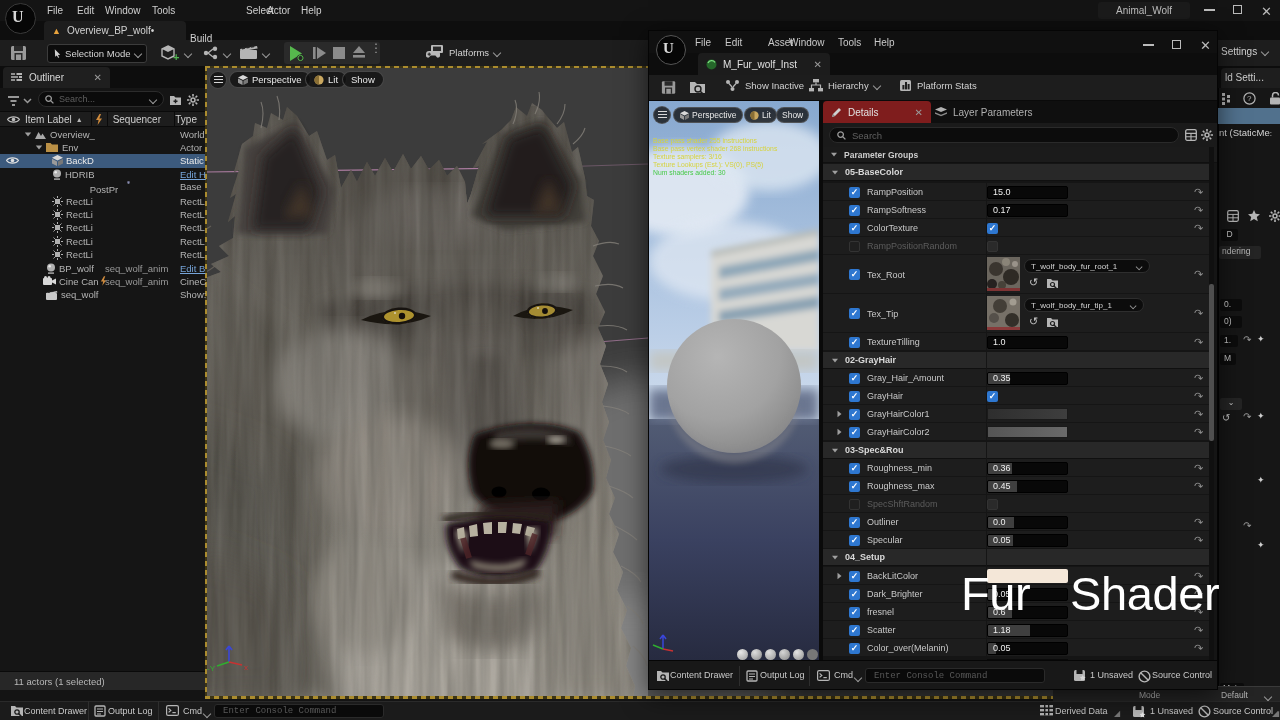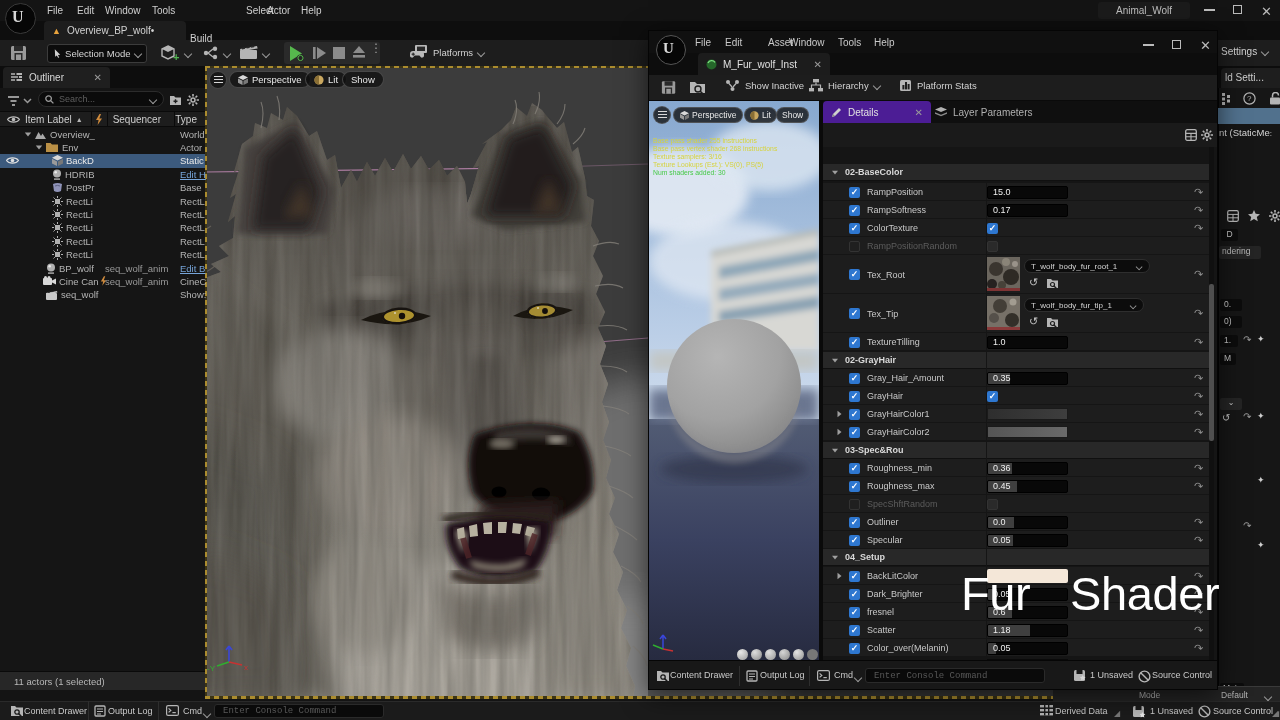--- a/index.html
+++ b/index.html
@@ -102,21 +102,21 @@
  <svg class="abs" style="left:312px;top:46px;" width="15" height="14" viewBox="0 0 15 14">
       <rect x="1" y="1" width="2.6" height="12" fill="#8b8b8b"></rect>
       <path d="M5 1 L14 7 L5 13 Z" fill="#8b8b8b"></path>
     </svg>
  <div class="abs" style="left:333px;top:47px;width:12px;height:12px;background:#8b8b8b;"></div>
  <svg class="abs" style="left:352px;top:46px;" width="14" height="13" viewBox="0 0 14 13">
       <path d="M7 0 L13 7 L1 7 Z" fill="#8b8b8b"></path>
       <rect x="1" y="9" width="12" height="2.6" fill="#8b8b8b"></rect>
     </svg>
  <div class="abs" style="left:370px;top:45px;color:#9f9f9f;font-size:12px;letter-spacing:0;line-height:6px;">⋮</div>
- <div class="abs row" style="left:410px;top:45px;gap:5px;font-size:9.5px;color:#d2d2d2;">
+ <div class="abs row" style="left:426px;top:45px;gap:5px;font-size:9.5px;color:#d2d2d2;">
   <svg width="18" height="14" viewBox="0 0 18 14">
         <rect x="5" y="0" width="12" height="8" rx="1" fill="#b9b9b9"></rect>
         <rect x="7" y="1.6" width="8" height="4.4" fill="#2a2a2a"></rect>
         <path d="M3 6 h8 a3 3 0 0 1 3 3 v1.5 a2 2 0 0 1 -3.8 1 L9.4 10.4 H4.6 L3.8 11.5 A2 2 0 0 1 0 10.5 V9 a3 3 0 0 1 3-3 Z" fill="#b9b9b9"></path>
         <rect x="2.6" y="7.6" width="1.2" height="3.2" fill="#2a2a2a"></rect>
         <rect x="1.6" y="8.6" width="3.2" height="1.2" fill="#2a2a2a"></rect>
       </svg>
   <span>Platforms</span>
       <span class="chev"></span>
  </div>
@@ -389,21 +389,21 @@
  </div>
  <div class="abs row" style="left:0;top:40.2px;width:205px;height:14px;">
    <svg style="margin-left:52px;" width="10" height="11" viewBox="0 0 10 11">
           <circle cx="5" cy="4.5" r="4" fill="#b0b0b0"></circle>
           <circle cx="3.7" cy="3.2" r="1.3" fill="#e8e8e8"></circle>
           <rect x="2" y="9.4" width="6" height="1.4" fill="#b0b0b0"></rect>
         </svg>
    <span style="margin-left:3px;">HDRIB</span>
         <span style="position:absolute;left:180px;color:#76a4d8;text-decoration:underline;">Edit H</span>
  </div>
- <div class="abs row" style="left:0;top:53.6px;width:205px;height:14px;">
+ <div class="abs row" style="left:0;top:53.6px;width:205px;height:14px;flex-direction:column;">
    <svg style="margin-left:52px;" width="11" height="11" viewBox="0 0 11 11">
           <path d="M1 2 Q5.5 0 10 2 L9 9 Q5.5 11 2 9Z" fill="#8f93b8"></path>
           <path d="M3 4 Q5.5 2.8 8 4" stroke="#5a5e80" stroke-width="1" fill="none"></path>
         </svg>
    <span style="margin-left:3px;">PostPr</span>
         <span style="position:absolute;left:180px;">Base</span>
  </div>
  <div class="abs row" style="left:0;top:67px;width:205px;height:14px;">
    <svg style="margin-left:52px;" width="11" height="11" viewBox="0 0 11 11">
           <rect x="3" y="3" width="5" height="5" fill="#b0b0b0"></rect>
@@ -761,52 +761,63 @@
    <div style="width:11px;height:11px;border-radius:50%;background:radial-gradient(circle at 35% 30%,#e4e4e4,#909090);"></div>
    <div style="width:11px;height:11px;border-radius:50%;background:#777;"></div>
   </div>
  </div>
 
  <div class="abs" style="left:170px;top:70px;width:4px;height:562px;background:#0a0a0a;"></div>
 
  <div id="matdetails" class="abs" style="left:174px;top:70px;width:396px;height:562px;background:#151515;overflow:hidden;">
 
   <div class="abs" style="left:0;top:0;width:396px;height:22px;background:#0f0f0f;"></div>
-  <div class="abs row" style="left:0;top:0;width:108px;height:22px;background:#4c1d95;border-radius:4px 4px 0 0;font-size:10px;color:#e2e2e2;padding:0 8px;gap:6px;">
+  <div class="abs row" style="left:0;top:0;width:108px;height:22px;background:#7f1d1d;border-radius:4px 4px 0 0;font-size:10px;color:#e2e2e2;padding:0 8px;gap:6px;">
    <svg width="11" height="11" viewBox="0 0 11 11">
           <path d="M1 10 L2 7 L8 1 L10 3 L4 9 Z" fill="#cfcfcf"></path>
           <path d="M1 10 L2 7 L4 9 Z" fill="#8a8a8a"></path>
         </svg>
    <span>Details</span>
         <span style="margin-left:auto;color:#9a9a9a;">✕</span>
   </div>
   <div class="abs row" style="left:112px;top:0;height:22px;font-size:10px;color:#b0b0b0;gap:6px;">
    <svg width="12" height="11" viewBox="0 0 12 11">
           <path d="M6 0 L12 2.5 L6 5 L0 2.5 Z" fill="#b0b0b0"></path>
           <path d="M0 5.2 L6 7.7 L12 5.2 L12 6.8 L6 9.3 L0 6.8 Z" fill="#8a8a8a"></path>
         </svg>
    <span>Layer Parameters</span>
   </div>
 
   <div class="abs" style="left:0;top:22px;width:396px;height:24px;background:#1a1a1a;"></div>
+  <div class="abs row" style="left:6px;top:26px;width:350px;height:16px;background:#0c0c0c;border:1px solid #2a2a2a;border-radius:8px;padding:0 7px;gap:6px;font-size:9.5px;color:#606060;">
+   <svg width="9" height="9" viewBox="0 0 9 9">
+          <circle cx="3.6" cy="3.6" r="2.8" fill="none" stroke="#9a9a9a" stroke-width="1.3"></circle>
+          <path d="M5.8 5.8L8.4 8.4" stroke="#9a9a9a" stroke-width="1.3"></path>
+        </svg>
+   <span>Search</span>
+  </div>
   <svg class="abs" style="left:362px;top:28px;" width="12" height="12" viewBox="0 0 12 12">
         <rect x="0.7" y="0.7" width="10.6" height="10.6" rx="1.5" fill="none" stroke="#b5b5b5" stroke-width="1.3"></rect>
         <path d="M1 4.4h10M1 7.8h10M6 4.4v6.9" stroke="#b5b5b5" stroke-width="1.1"></path>
       </svg>
   <svg class="abs" style="left:378px;top:28px;" width="12" height="12" viewBox="0 0 12 12">
         <circle cx="6" cy="6" r="2" fill="none" stroke="#b5b5b5" stroke-width="1.5"></circle>
         <g stroke="#b5b5b5" stroke-width="1.6">
           <path d="M6 0v2.4M6 9.6V12M0 6h2.4M9.6 6H12M1.8 1.8l1.7 1.7M8.5 8.5l1.7 1.7M1.8 10.2l1.7-1.7M8.5 3.5l1.7-1.7"></path>
         </g>
       </svg>
 
+  <div class="abs row" style="left:0;top:46px;width:396px;height:16px;background:#1b1b1b;font-size:8.5px;color:#cecece;font-weight:bold;gap:6px;padding-left:7px;border-bottom:1px solid #101010;">
+   <span class="tri-d" style="transform:scale(.75);"></span>
+        <span>Parameter Groups</span>
+  </div>
   <div id="dparams">
   <div class="pcat" style="top:63px;">
           <span class="tri-d" style="transform:scale(.75);"></span>
-          <span>02-BaseColor</span>
+          <span>05-BaseColor</span>
         </div>
   <div class="prow" style="top:82px;">
           <span class="cb" style="left:26px;top:3.5px;">✓</span>
           <span class="plabel">RampPosition</span>
           <span class="vbox" style="left:164px;top:2.5px;">
             <span class="vtext">15.0</span>
           </span>
           <span class="undo" style="left:371px;top:3px;">↶</span>
         </div>
   <div class="prow" style="top:100px;">

